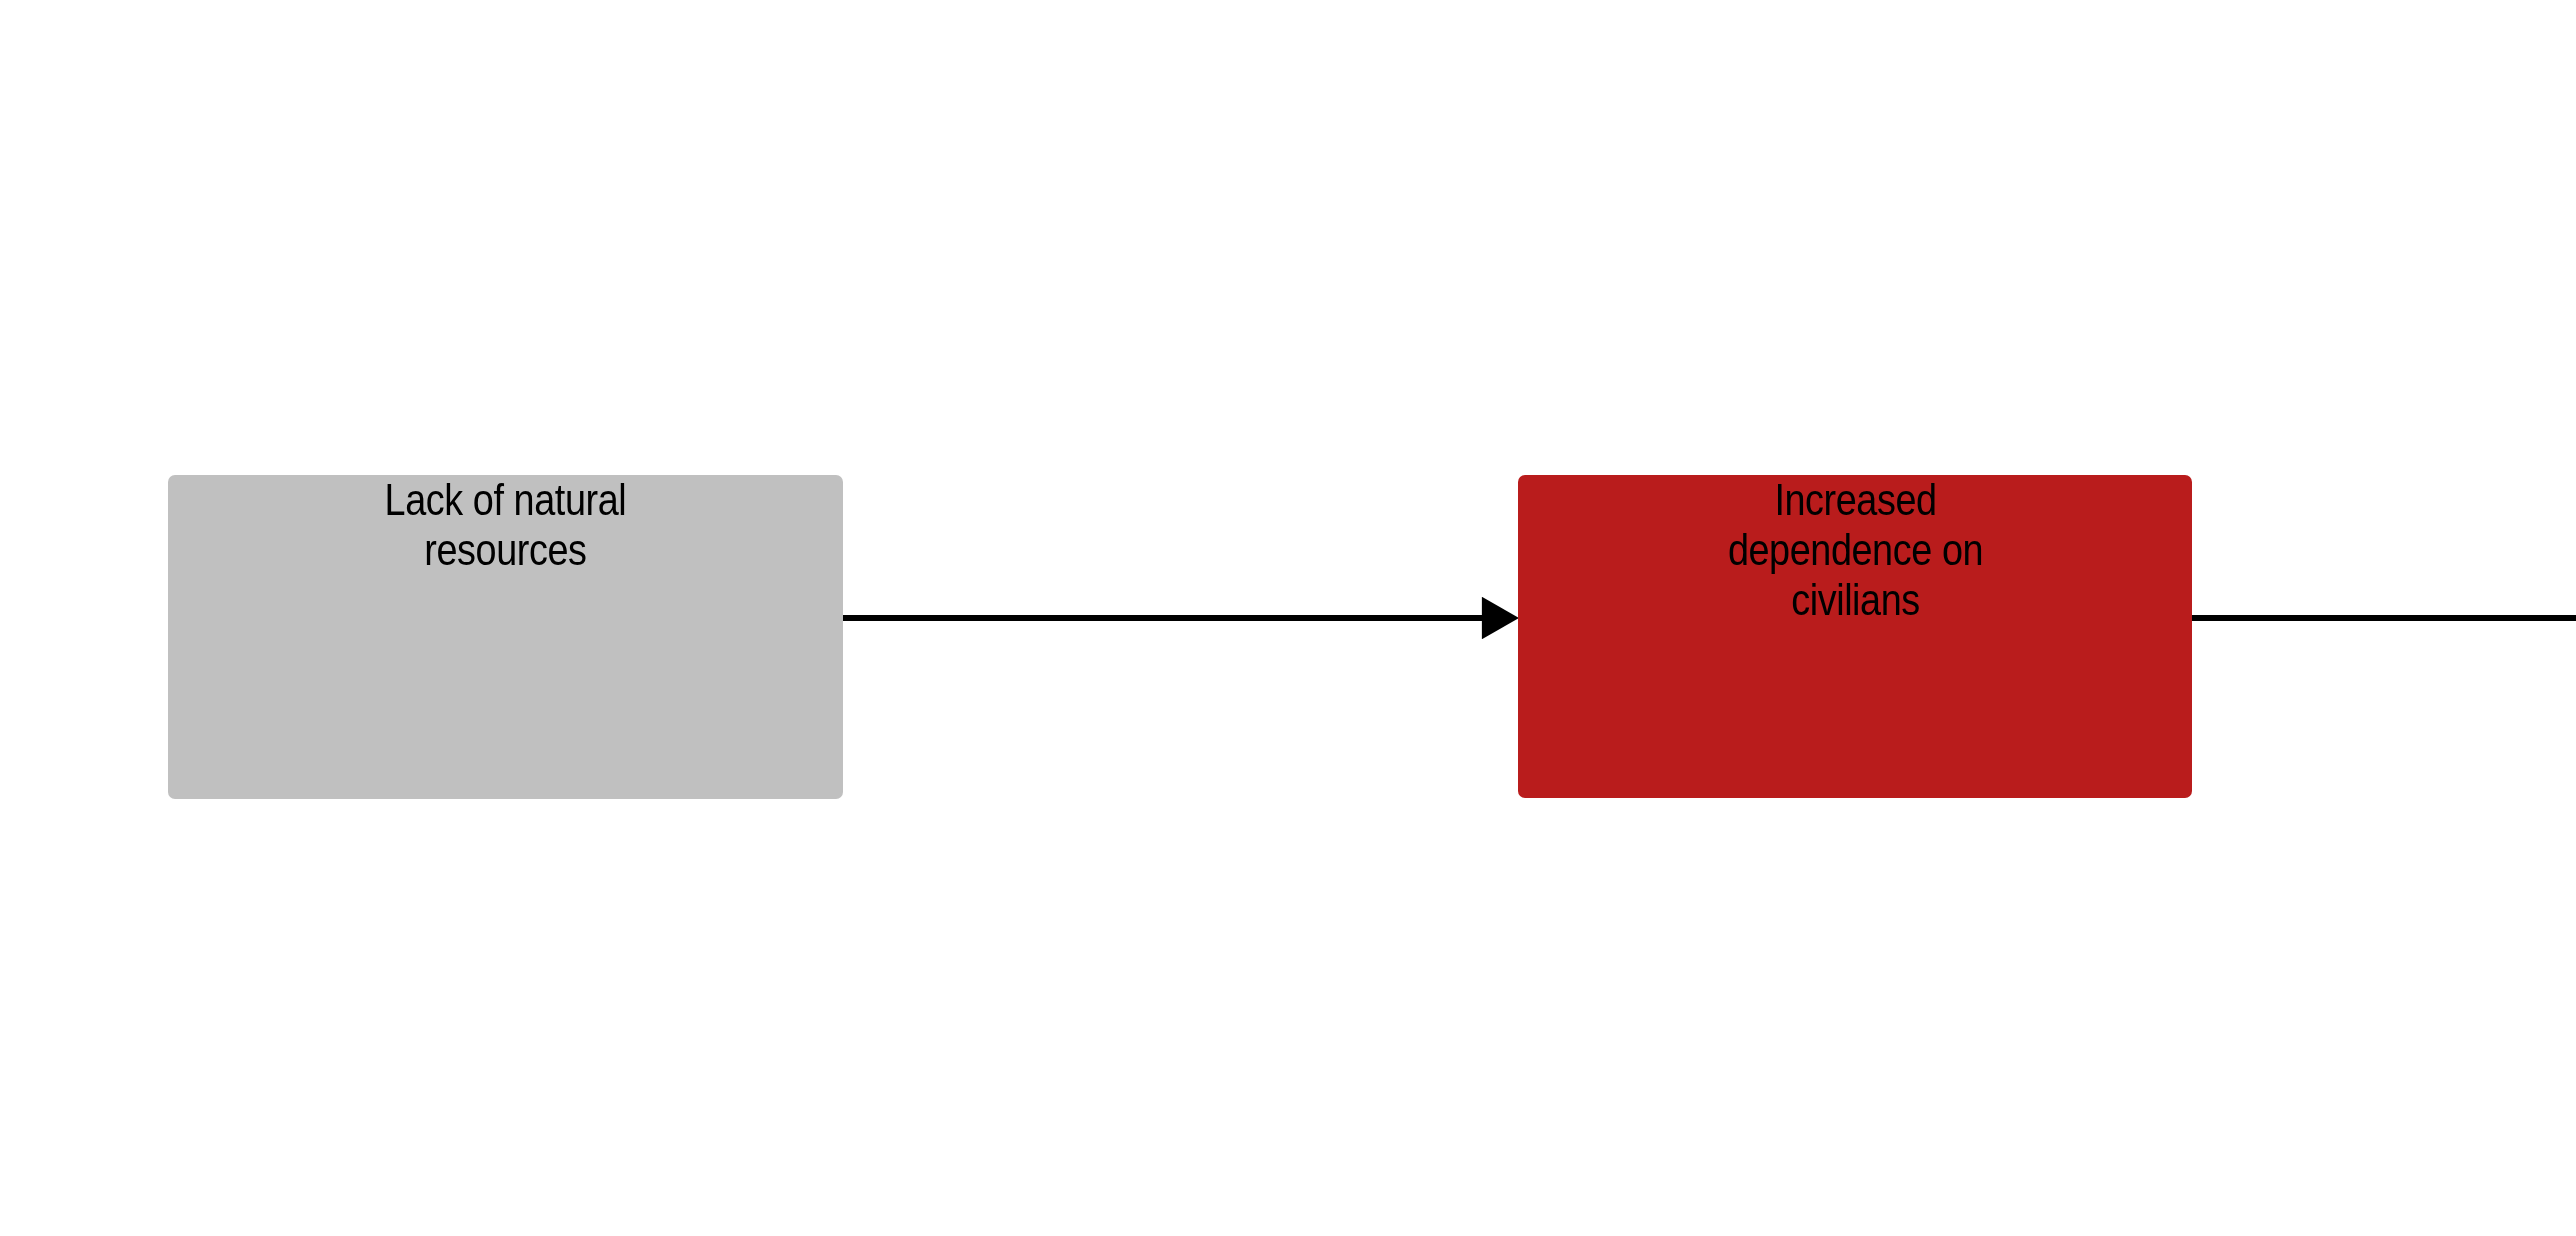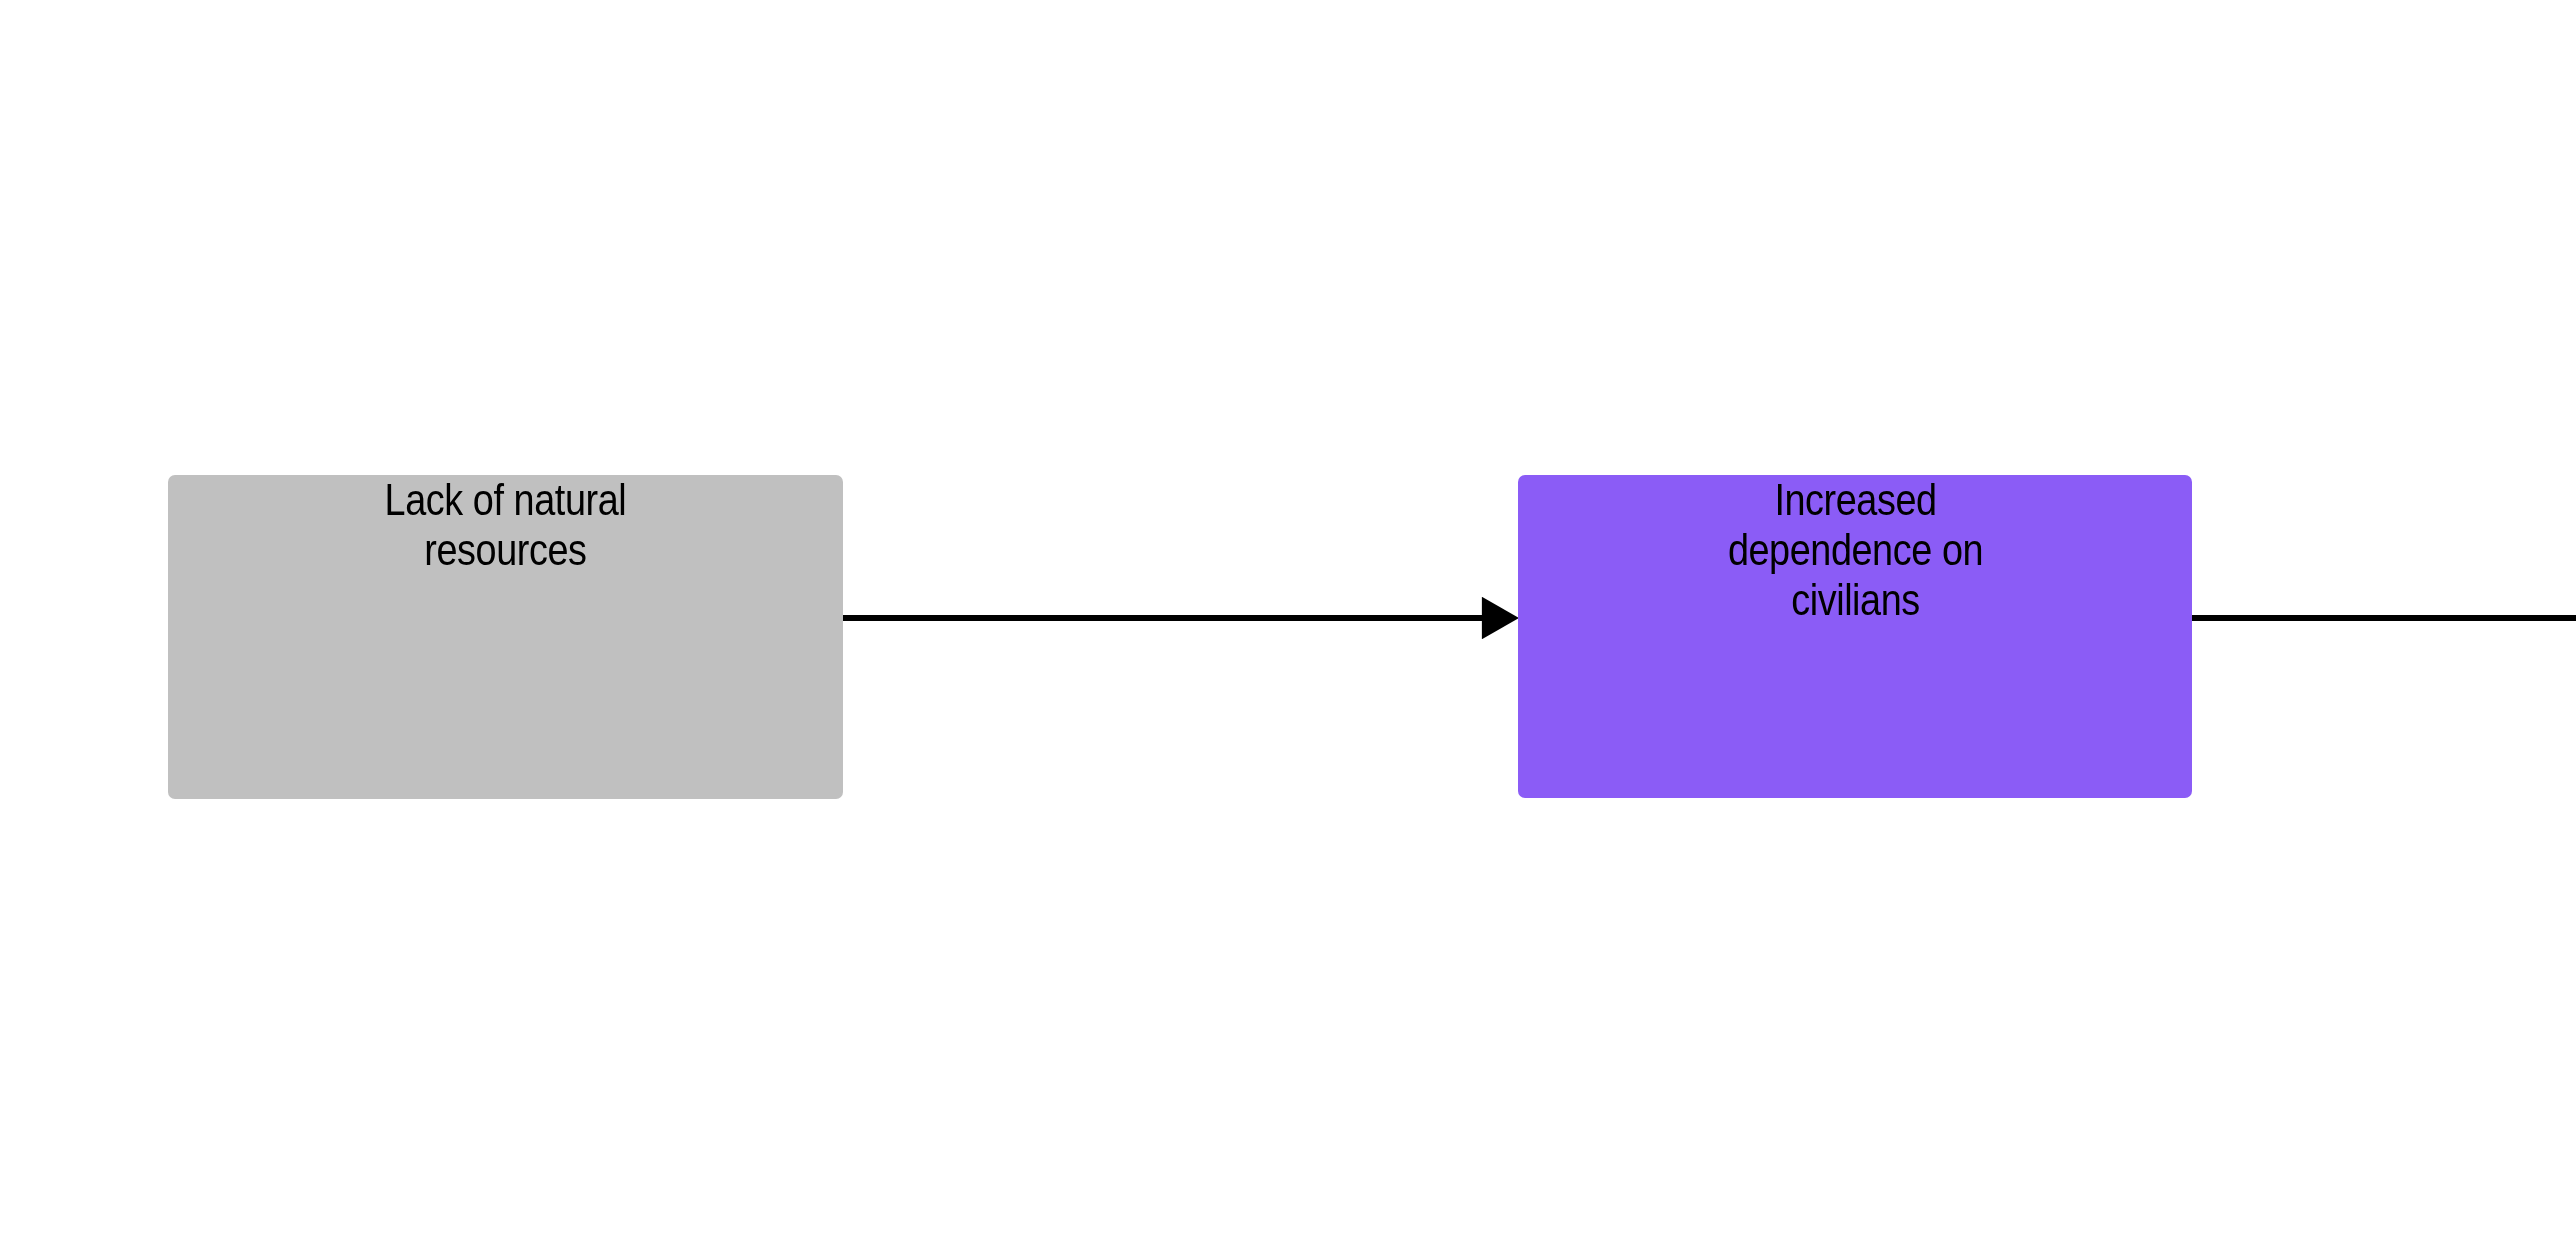--- a/index.html
+++ b/index.html
@@ -92,21 +92,21 @@
 resources</span>
   </div>
 
   <div class="connector" id="connector-1">
     <svg viewBox="0 0 1312 120" preserveAspectRatio="none">
       <line x1="0" y1="60" x2="1243" y2="60" stroke="#000000" stroke-width="12"></line>
       <polygon points="1240,19 1312,60 1240,101" fill="#000000"></polygon>
     </svg>
   </div>
 
-  <div class="node-box" id="node-increased-dependence-on-civilians" style="background-color: #8b5cf6;">
+  <div class="node-box" id="node-increased-dependence-on-civilians" style="background-color: #b91c1c;">
     <span class="node-label">Increased
 dependence on
 civilians</span>
   </div>
 
   <div class="connector" id="connector-2">
     <svg viewBox="0 0 1313 120" preserveAspectRatio="none">
       <line x1="0" y1="60" x2="1244" y2="60" stroke="#000000" stroke-width="12"></line>
       <polygon points="1241,19 1313,60 1241,101" fill="#000000"></polygon>
     </svg>

